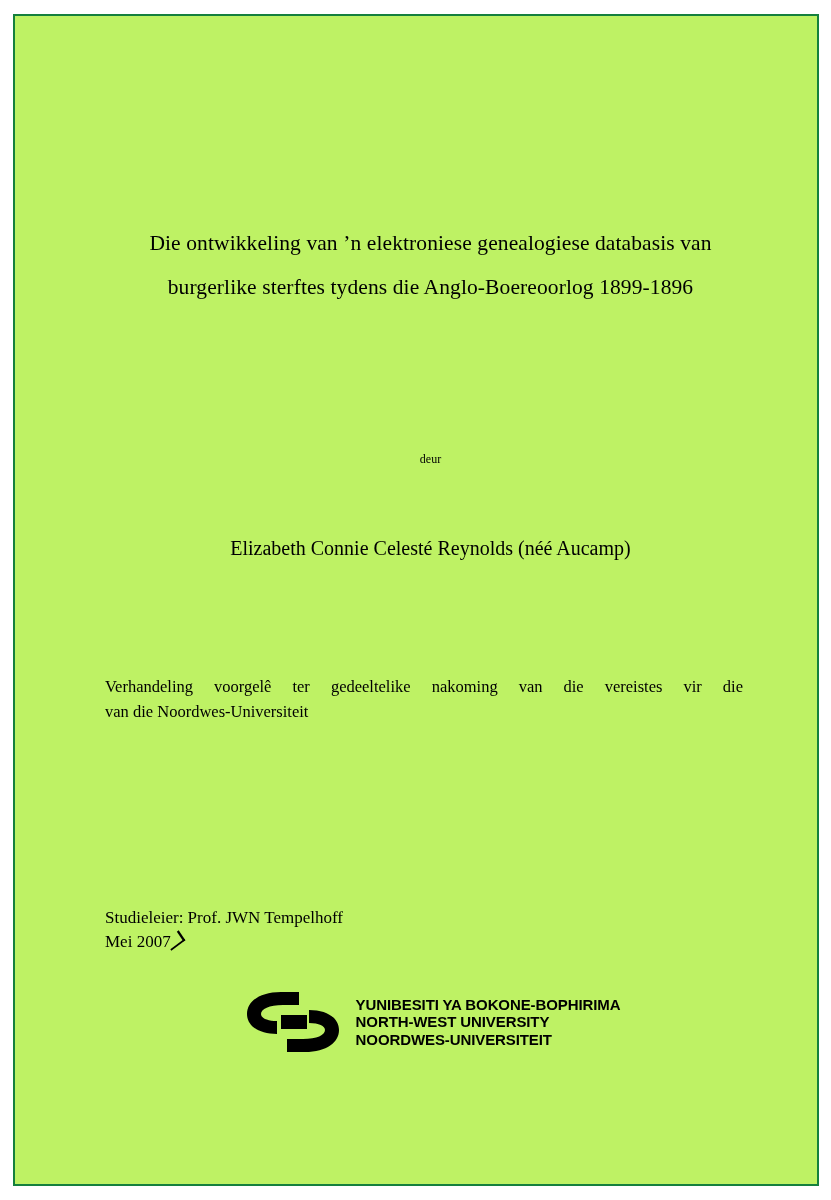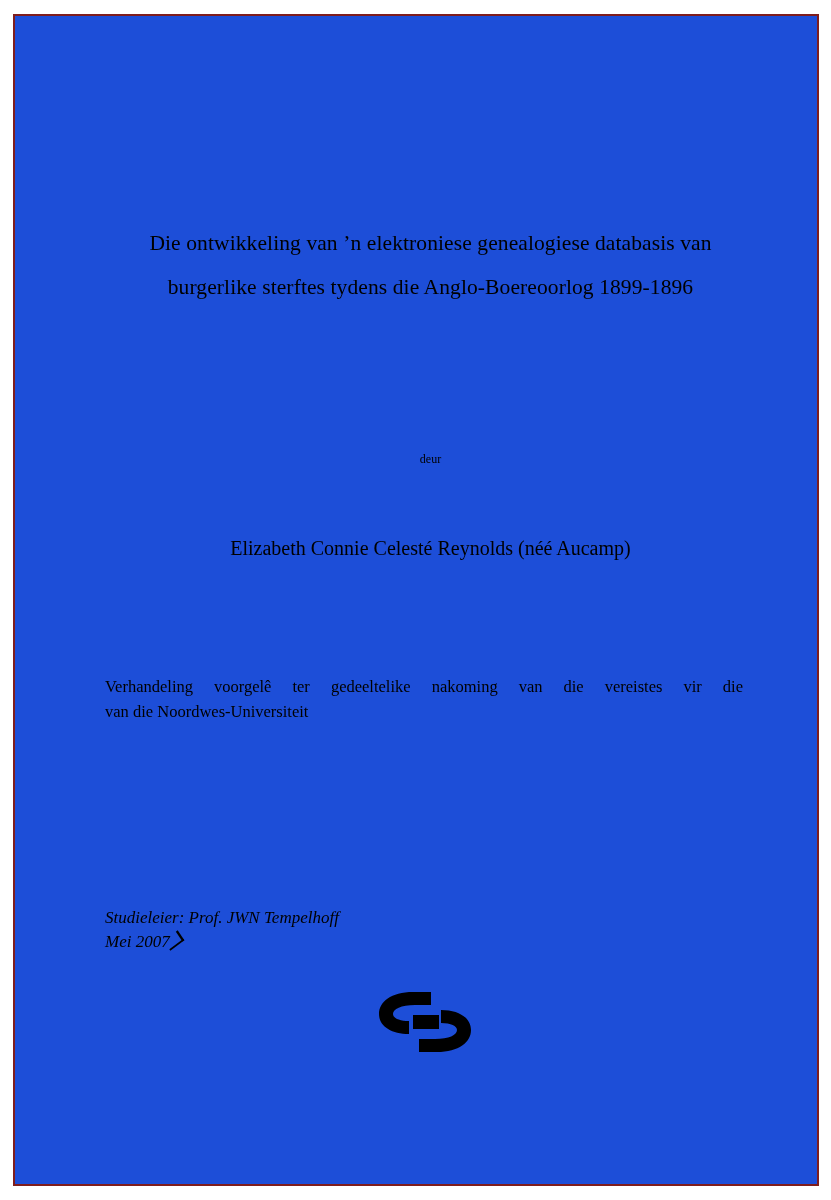--- a/index.html
+++ b/index.html
@@ -21,23 +21,23 @@
     background: #ffffff;
     box-sizing: border-box;
   }
   
   .scan-frame {
     position: absolute;
     left: 13px;
     top: 14px;
     width: 806px;
     height: 1172px;
-    border: 2px solid #7f1d1d;
+    border: 2px solid #15803d;
     box-sizing: border-box;
-    background: #1d4ed8;
+    background: #bef264;
   }
   .content {
     position: absolute;
     left: 88px;
     top: 0;
     width: 655px;
     height: 100%;
   }
   .title {
     position: absolute;
@@ -93,21 +93,20 @@
     position: absolute;
     top: 890px;
     left: 2px;
     width: 638px;
     font-size: 17px;
     line-height: 24px;
   }
   .supervisor .line {
     display: block;
     text-align: left;
-    font-style: italic;
   }
   .date-line {
     position: relative;
     display: inline-block;
   }
   .date-line .pen-mark {
     position: absolute;
     right: -11px;
     top: 3px;
     width: 12px;
@@ -171,17 +170,22 @@
       </div>
 
       <div class="logo-block">
         <div class="logo-mark">
           <svg width="105" height="68" viewBox="0 0 105 68" xmlns="http://www.w3.org/2000/svg">
             <path d="M40,4 C18,4 6,14 6,26 C6,38 18,46 36,46 L36,33 C26,33 20,30 20,26 C20,21 28,17 42,17 L58,17 L58,4 Z" fill="#000000"></path>
             <path d="M64,64 C86,64 98,54 98,42 C98,30 86,22 68,22 L68,35 C78,35 84,38 84,42 C84,47 76,51 62,51 L46,51 L46,64 Z" fill="#000000"></path>
             <rect x="40" y="27" width="26" height="14" fill="#000000"></rect>
           </svg>
         </div>
+        <div class="logo-text">
+          <span>YUNIBESITI YA BOKONE-BOPHIRIMA</span>
+          <span>NORTH-WEST UNIVERSITY</span>
+          <span>NOORDWES-UNIVERSITEIT</span>
+        </div>
       </div>
 
     </div>
   </div>
 </div>
 
 </body></html>

